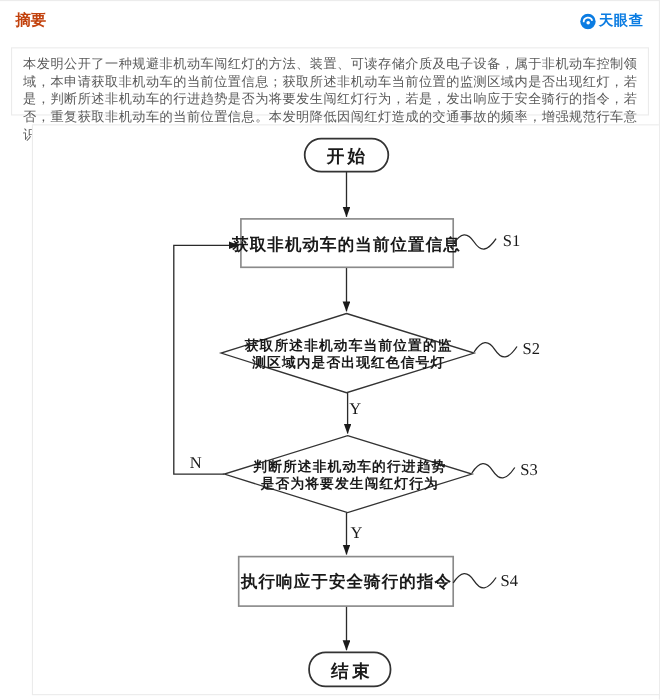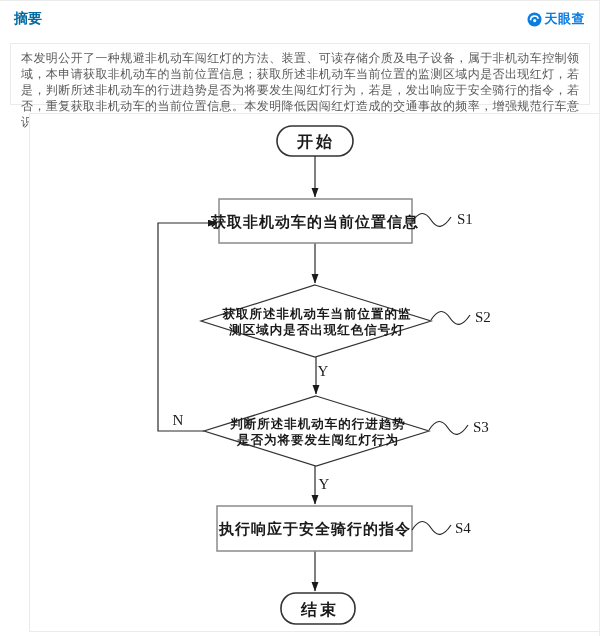--- a/index.html
+++ b/index.html
@@ -7,21 +7,21 @@
   .page {
     position:relative; width:600px; height:636px; background:#ffffff;
     border-top:1px solid #ececec; border-right:1px solid #ececec;
     overflow:hidden;
   }
   .header {
     position:absolute; left:0; top:0; width:100%; height:36px;
     display:flex; align-items:center; justify-content:space-between;
     padding:0 14px;
   }
-  .page-title { font-size:14px; font-weight:bold; color:#0369a1; }
+  .page-title { font-size:14px; font-weight:bold; color:#c2410c; }
   .brand { display:flex; align-items:center; gap:3px; }
   .brand-name { font-size:13px; font-weight:bold; color:#0b7ce2; letter-spacing:0.5px; }
   .abstract-box {
     position:absolute; left:10px; top:42px; width:580px; height:62px;
     border:1px solid #ebebeb; background:#fff;
     padding:6px 10px 0 10px;
   }
   .abstract-text {
     font-size:12px; line-height:16px; color:#5a5a5a; text-align:justify;
   }

